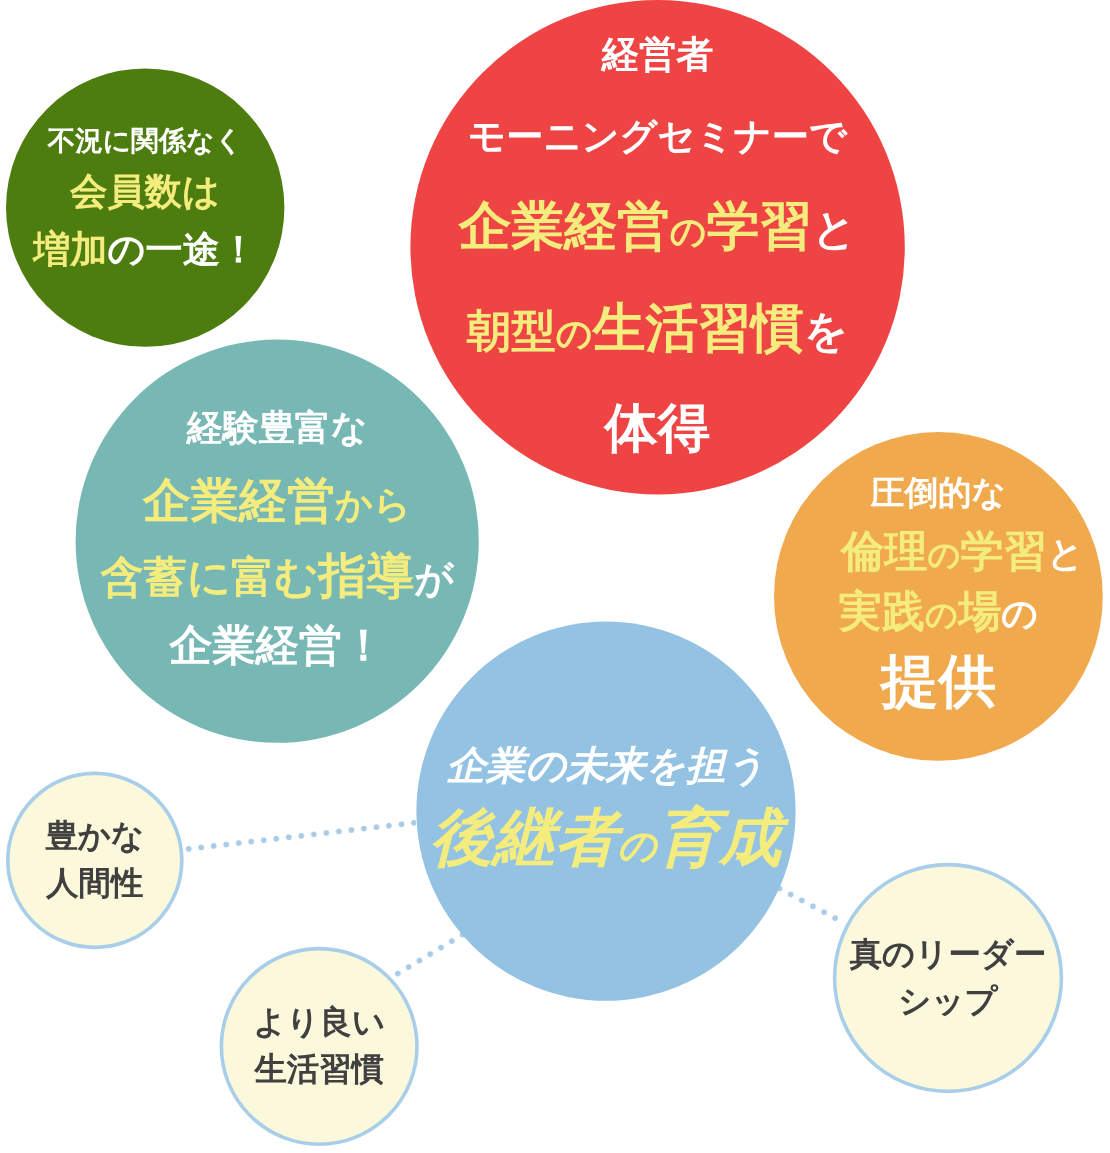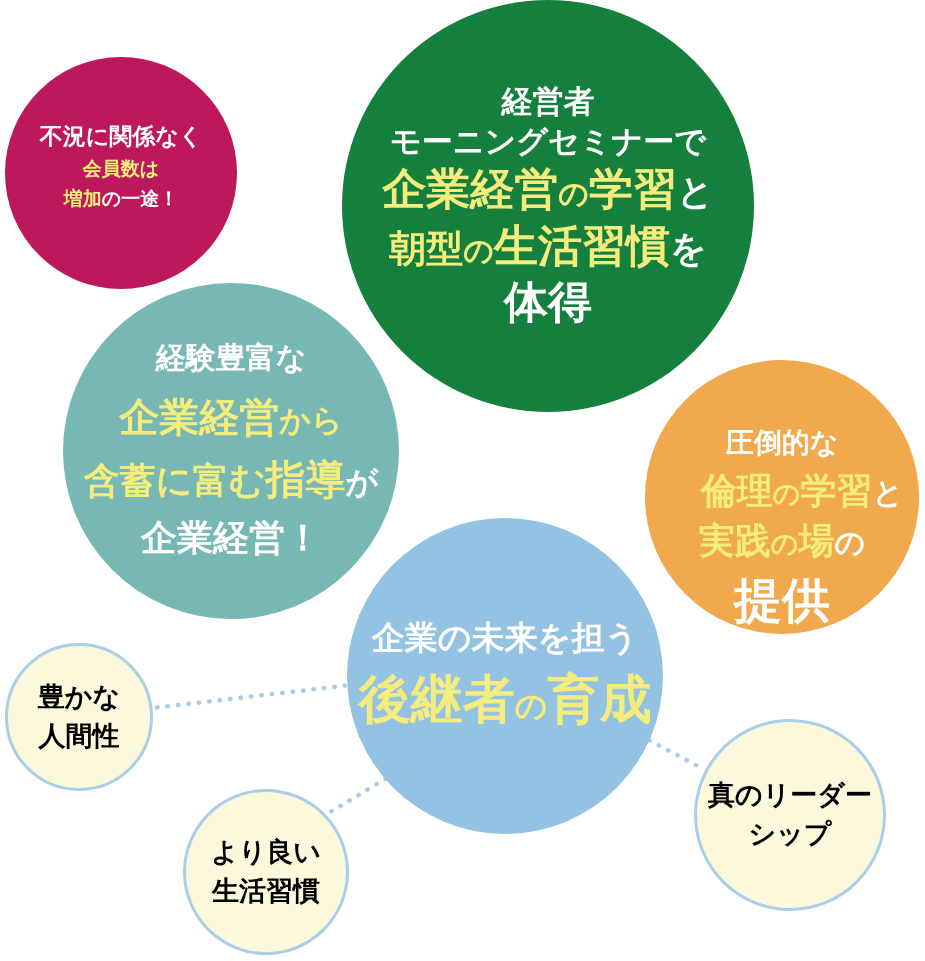--- a/index.html
+++ b/index.html
@@ -17,44 +17,44 @@
     border-radius: 50%;
     display: flex;
     flex-direction: column;
     align-items: center;
     justify-content: center;
     text-align: center;
   }
   .line { white-space: nowrap; }
   .cw { color: #ffffff; }
   .cy { color: #F4EC7D; }
-  .cb { color: #000000; }
-  .fz23{font-size:23px}.fz27{font-size:27px}.fz28{font-size:28px}.fz29{font-size:19px}
+  .cb { color: #404040; }
+  .fz23{font-size:23px}.fz27{font-size:27px}.fz28{font-size:28px}.fz29{font-size:31px}
   .fz30{font-size:30px}.fz31{font-size:31px}.fz32{font-size:32px}.fz33{font-size:33px}
   .fz36{font-size:36px}.fz37{font-size:37px}.fz38{font-size:48px}.fz40{font-size:40px}
   .fz42{font-size:52px}.fz44{font-size:44px}
 
   
-  #b-membership { left: 5px;   top: 57px;  width: 232px; height: 232px; background: #be185d; padding-bottom: 14px; box-sizing: border-box; }
+  #b-membership { left: 5px;   top: 57px;  width: 232px; height: 232px; background: #4d7c0f; padding-bottom: 14px; box-sizing: border-box; }
   #b-membership .line { line-height: 1.55; }
 
-  #b-seminar    { left: 342px; top: 0px;   width: 412px; height: 412px; background: #15803d; }
+  #b-seminar    { left: 342px; top: 0px;   width: 412px; height: 412px; background: #ef4444; gap: 28px; }
   #b-seminar .line { line-height: 1.28; }
   #b-seminar .gap-top { }
 
   #b-mentoring  { left: 63px;  top: 283px; width: 336px; height: 336px; background: #78B8B4; }
   #b-mentoring .line { line-height: 1.55; font-family: Liberation Serif, serif; }
   #b-mentoring .gap-top { margin-top: 5px; }
 
-  #b-ethics     { left: 645px; top: 360px; width: 274px; height: 274px; background: #F0A94D; justify-content: flex-end; }
+  #b-ethics     { left: 645px; top: 360px; width: 274px; height: 274px; background: #F0A94D; }
   #b-ethics .line { line-height: 1.4; }
   #b-ethics .gap-top { margin-top: 4px; margin-left: 40px; }
 
   #b-successor  { left: 347px; top: 518px; width: 316px; height: 316px; background: #93C2E3; }
-  #b-successor .line { line-height: 1.45; }
+  #b-successor .line { line-height: 1.45; font-style: italic; }
 
   
   .bubble-small {
     background: #FBF8DC;
     border: 3px solid #A9CEE9;
     box-sizing: border-box;
   }
   .bubble-small .line { line-height: 1.45; }
   #b-humanity   { left: 5px;   top: 643px; width: 148px; height: 148px; }
   #b-lifestyle  { left: 183px; top: 789px; width: 166px; height: 166px; }

